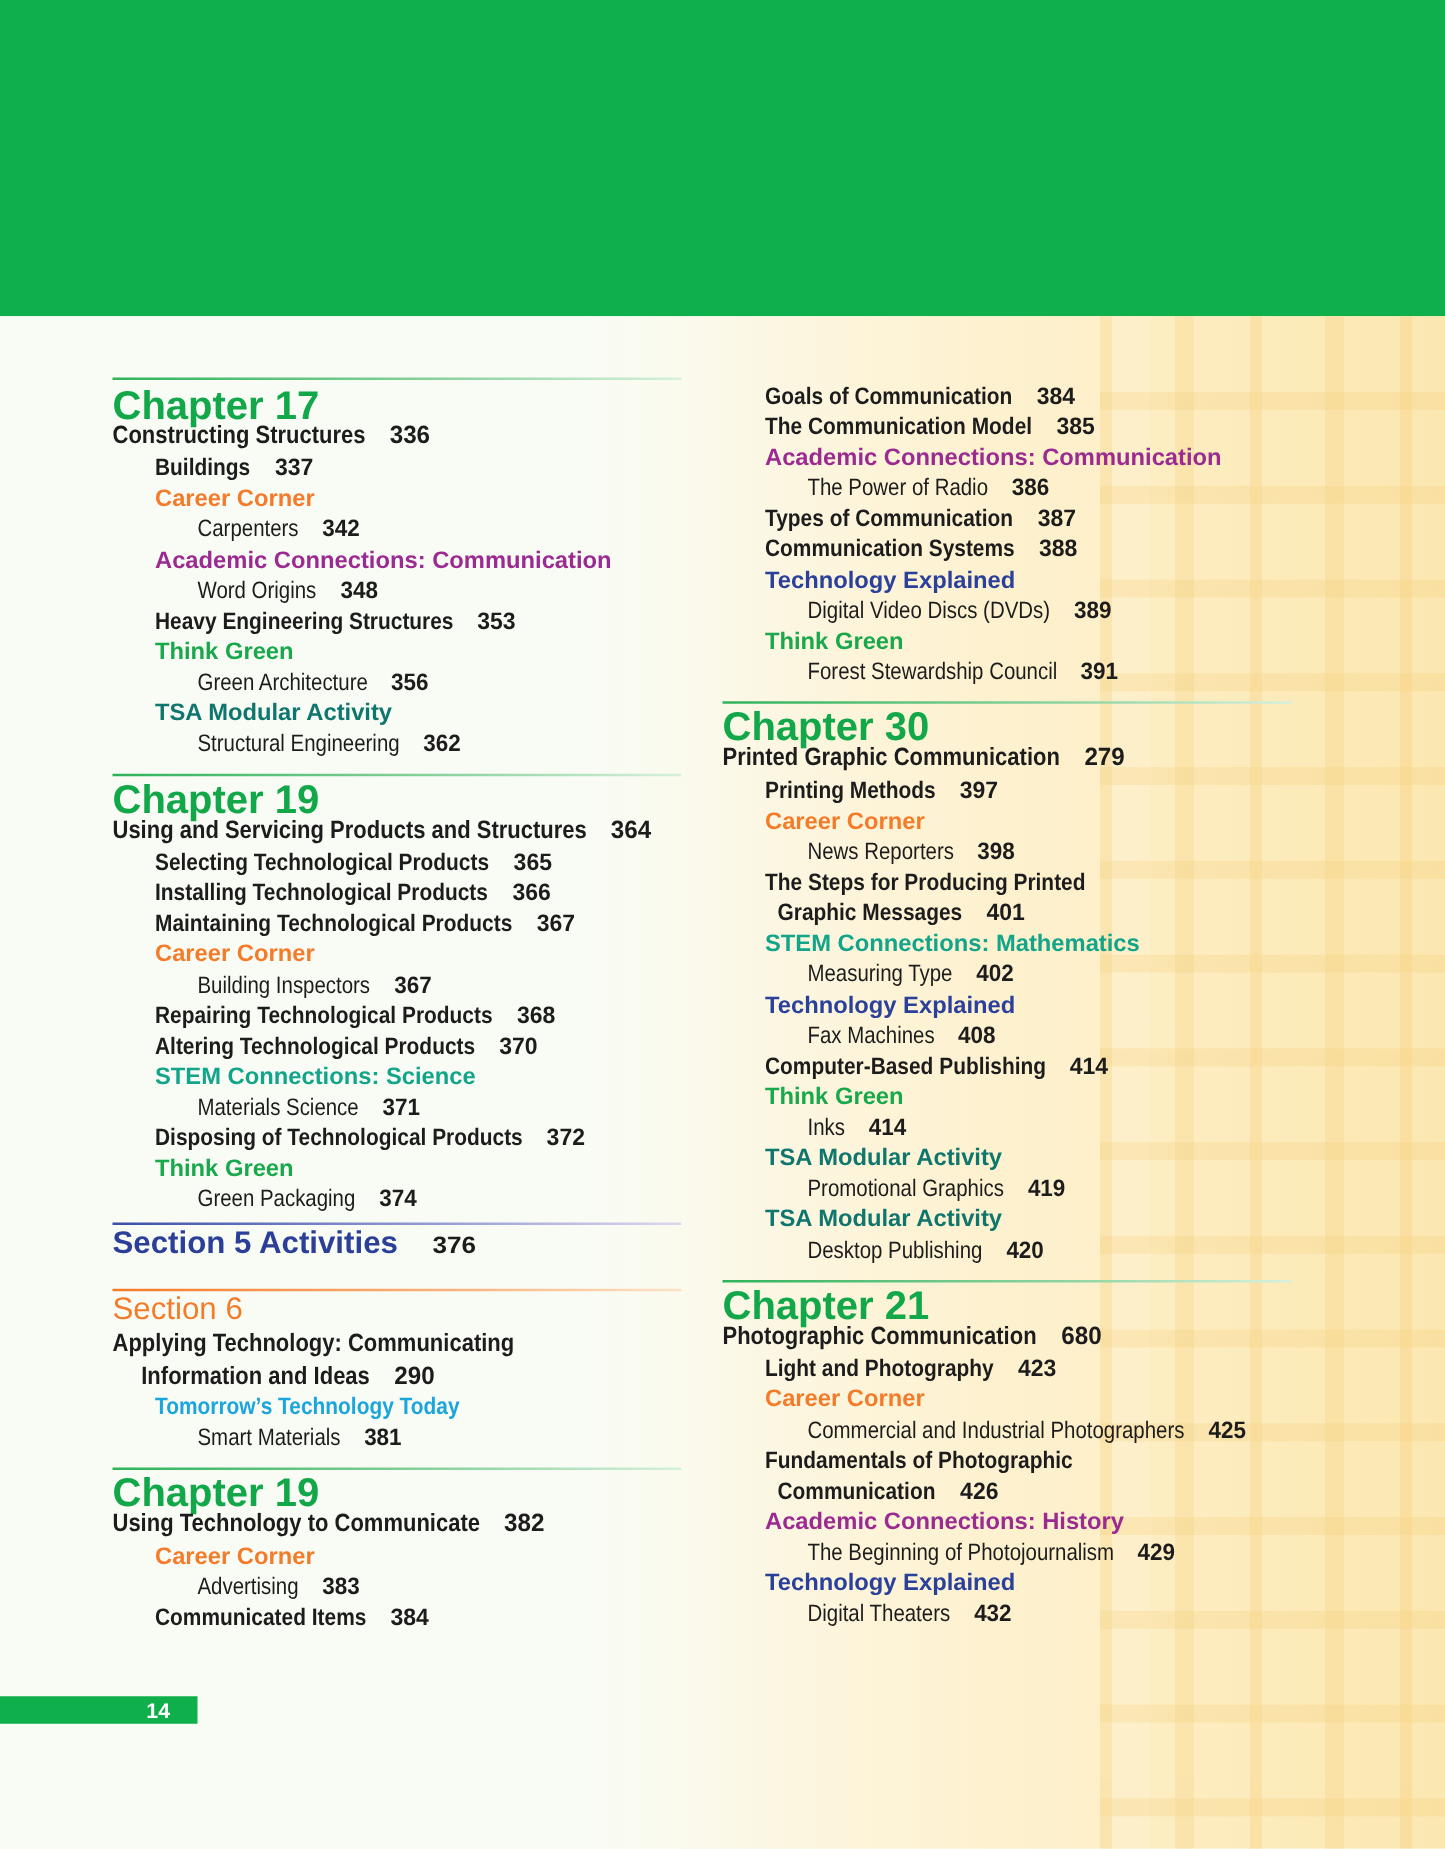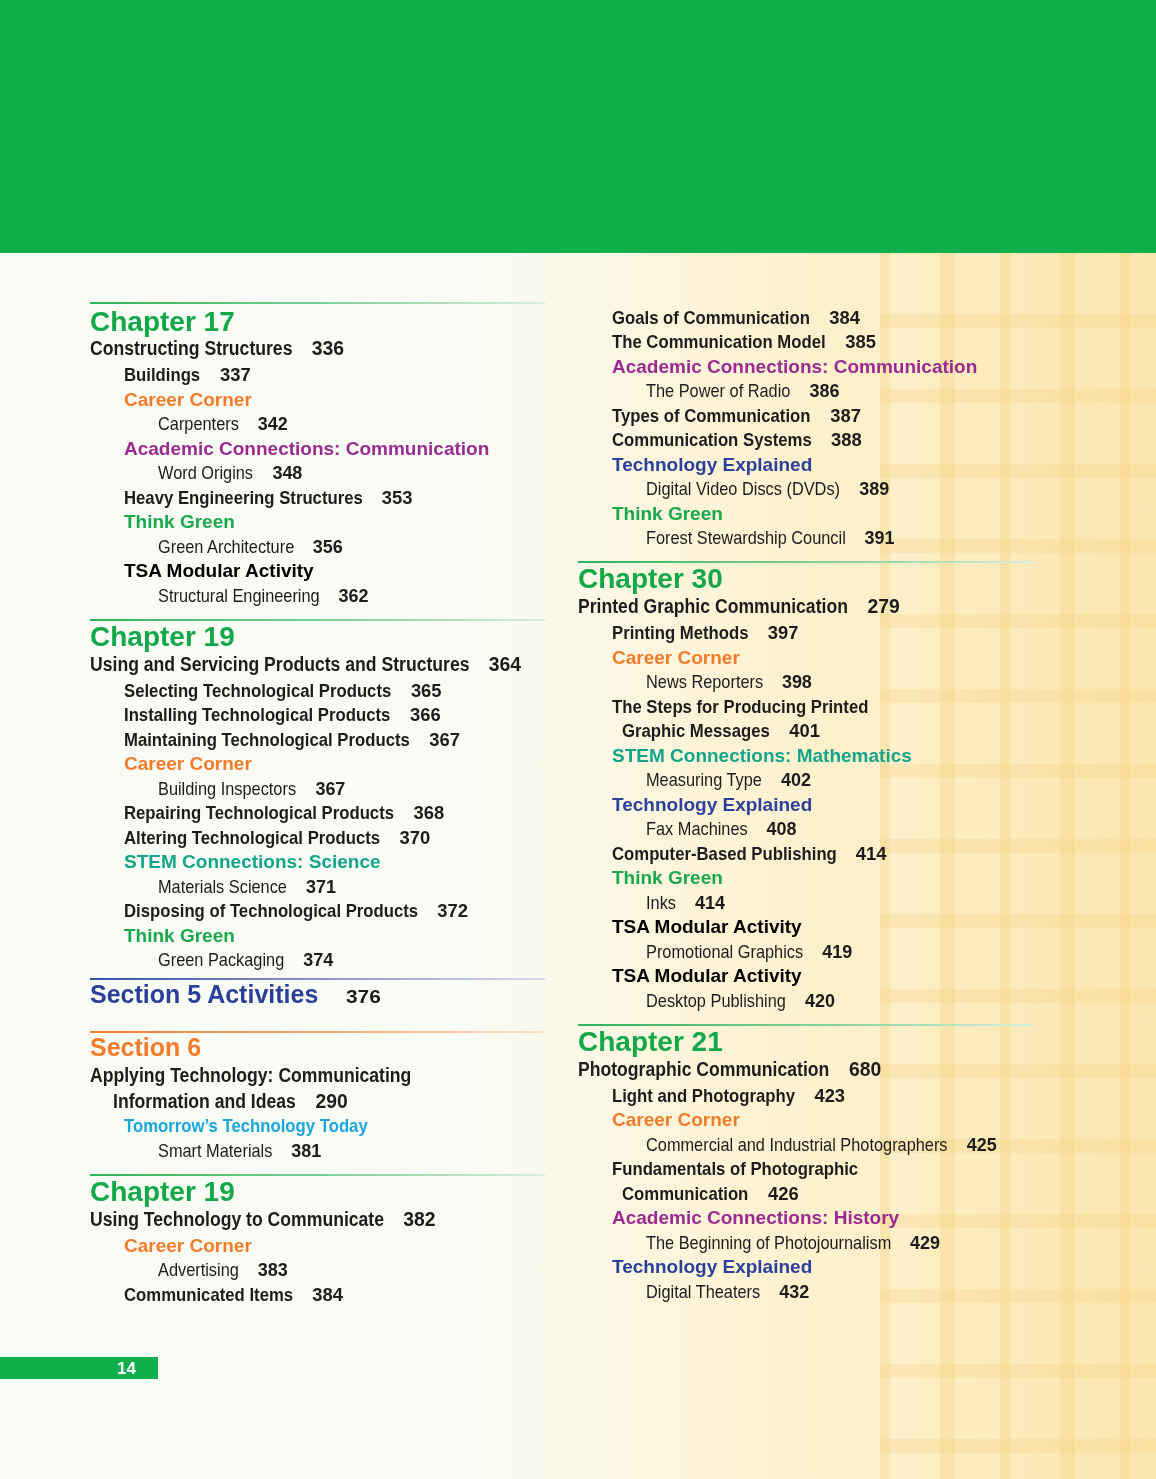--- a/index.html
+++ b/index.html
@@ -45,41 +45,41 @@
 
     .line { position: absolute; white-space: nowrap; line-height: 1; }
     .rule {
       position: absolute; height: 2px; width: 455px;
     }
     .rule.green { background: linear-gradient(90deg, #2eb35b 0%, #8ed3a0 60%, #d7f0dc 100%); }
     .rule.blue { background: linear-gradient(90deg, #3b4fa8 0%, #9aa1d6 60%, #ddd7ef 100%); }
     .rule.orange { background: linear-gradient(90deg, #f47b29 0%, #f8b27e 60%, #fde3c5 100%); }
 
     .chapter {
-      font-weight: bold; font-size: 28px; color: #12a84a;
-    }
-    .section-orange { font-weight: bold; font-size: 25px; color: #f47b29; }
+      font-weight: bold; font-size: 32px; color: #12a84a;
+    }
+    .section-orange { font-weight: normal; font-size: 25px; color: #f47b29; }
     .section-blue { font-weight: bold; font-size: 25px; color: #2b3f98; }
 
     .main-entry {
       font-family: "Liberation Sans", sans-serif;
       font-weight: bold; font-size: 20px; color: #1c1c1c;
       transform: scaleX(0.88); transform-origin: left center;
     }
     .sub-entry {
       font-weight: bold; font-size: 19px; color: #1c1c1c;
       transform: scaleX(0.88); transform-origin: left center;
     }
     .feature {
       font-weight: bold; font-size: 19px;
     }
     .feature.career { color: #f47b29; }
     .feature.academic { color: #9b2a91; }
     .feature.thinkgreen { color: #19a84b; }
-    .feature.tsa { color: #000000; }
+    .feature.tsa { color: #0f766e; }
     .feature.stem { color: #12a58a; }
     .feature.techexp { color: #2a409a; }
     .feature.tomorrow { color: #1aa5dc; transform: scaleX(0.88); transform-origin: left center; }
 
     .item {
       font-size: 19px; color: #1c1c1c; font-weight: normal;
       transform: scaleX(0.86); transform-origin: left center;
     }
     .pg { font-weight: bold; margin-left: 22px; display: inline-block; transform: scaleX(1.1); transform-origin: left center; }
     .pg.small { font-size: 19px; }

